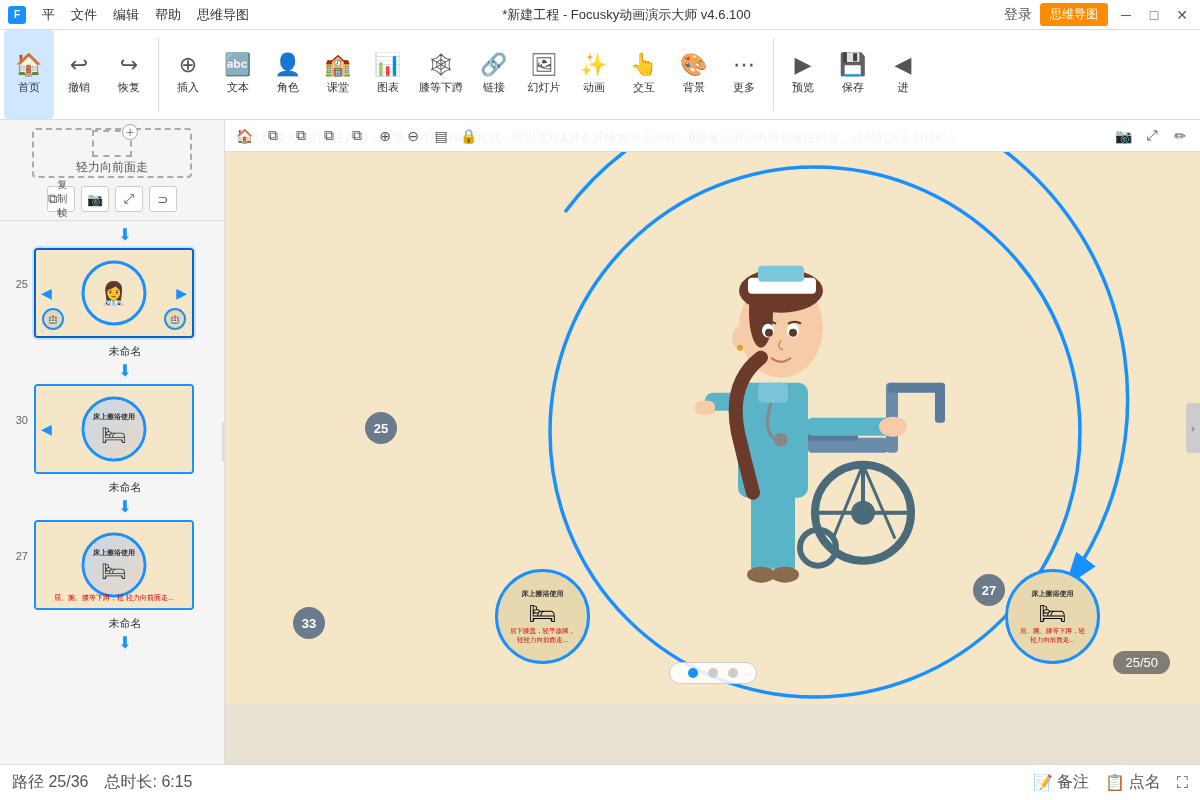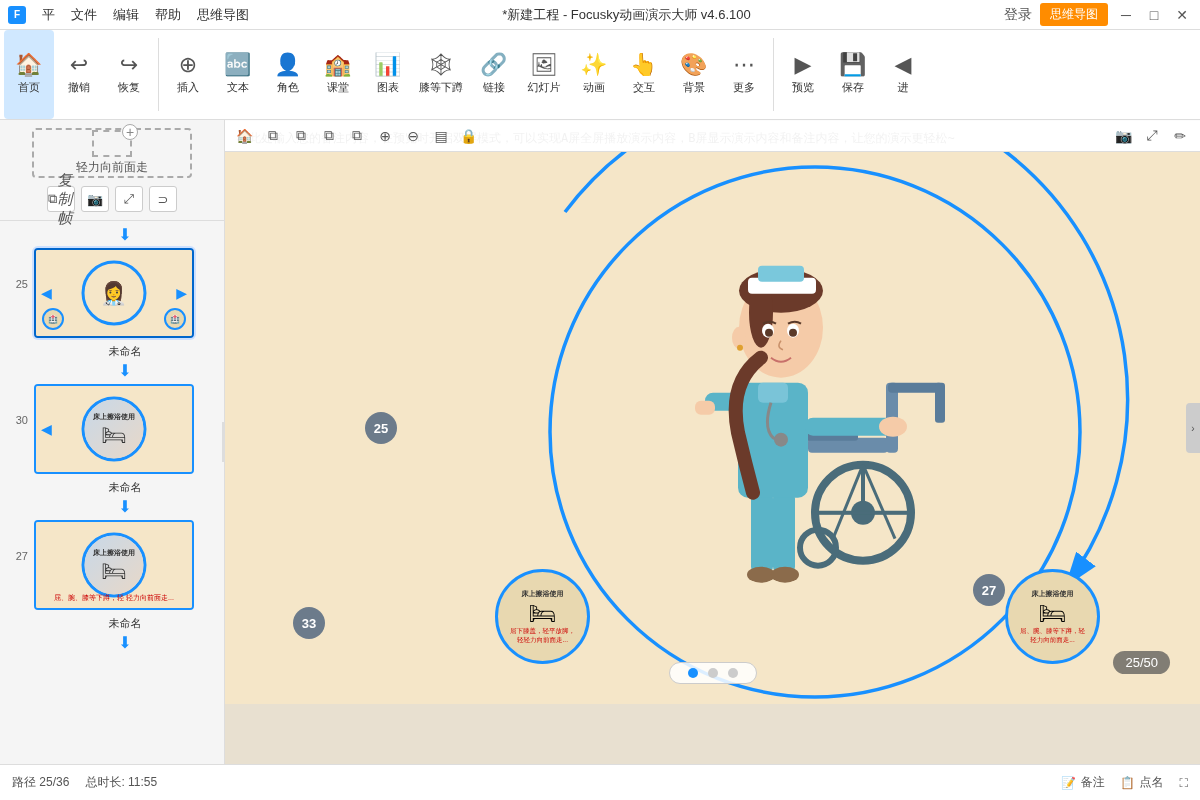--- a/index.html
+++ b/index.html
@@ -233,21 +233,21 @@
 
     
     #statusbar {
       height: 36px;
       background: #fff;
       border-top: 1px solid #ddd;
       display: flex;
       align-items: center;
       justify-content: space-between;
       padding: 0 12px;
-      font-size: 12px;
+      font-size: 16px;
       color: #555;
     }
     .status-left { display: flex; gap: 16px; }
     .status-right { display: flex; align-items: center; gap: 16px; }
     .status-btn {
       display: flex; align-items: center; gap: 4px;
       cursor: pointer; color: #555;
     }
 
     
@@ -391,21 +391,21 @@
     <div class="sidebar-top">
       <div class="new-frame-btn">
         <div style="position:relative; width:40px; height:30px; border:2px dashed #aaa; display:flex; align-items:center; justify-content:center;">
           <span style="font-size:14px; color:#888; position:absolute; right:-8px; top:-8px; background:#fff; border:1px solid #aaa; border-radius:50%; width:16px; height:16px; display:flex; align-items:center; justify-content:center;">+</span>
         </div>
         <span>轻力向前面走</span>
       </div>
       <div class="frame-tools">
         <div class="frame-tool-btn">
           <span>⧉</span>
-          <span style="font-size:15px;font-style:italic;">复制帧</span>
+          <span style="font-size:10px;">复制帧</span>
         </div>
         <div class="frame-tool-btn">
           <span>📷</span>
         </div>
         <div class="frame-tool-btn">
           <span>⤢</span>
         </div>
         <div class="frame-tool-btn">
           <span>⊃</span>
         </div>
@@ -638,21 +638,21 @@
     <div id="notes-bar">
       <textarea id="notes-input" placeholder="在此处输入您的备注内容，在预览时开启双屏模式，可以实现A屏全屏播放演示内容，B屏显示演示内容和备注内容，让您的演示更轻松~" style=""></textarea>
       <div class="notes-expand-btn">⤢</div>
     </div>
   </div>
 </div>
 
 <div id="statusbar">
   <div class="status-left">
     <span>路径 25/36</span>
-    <span>总时长: 11:55</span>
+    <span>总时长: 6:15</span>
   </div>
   <div class="status-right">
     <div class="status-btn">
       <span>📝</span>
       <span>备注</span>
     </div>
     <div class="status-btn">
       <span>📋</span>
       <span>点名</span>
     </div>

